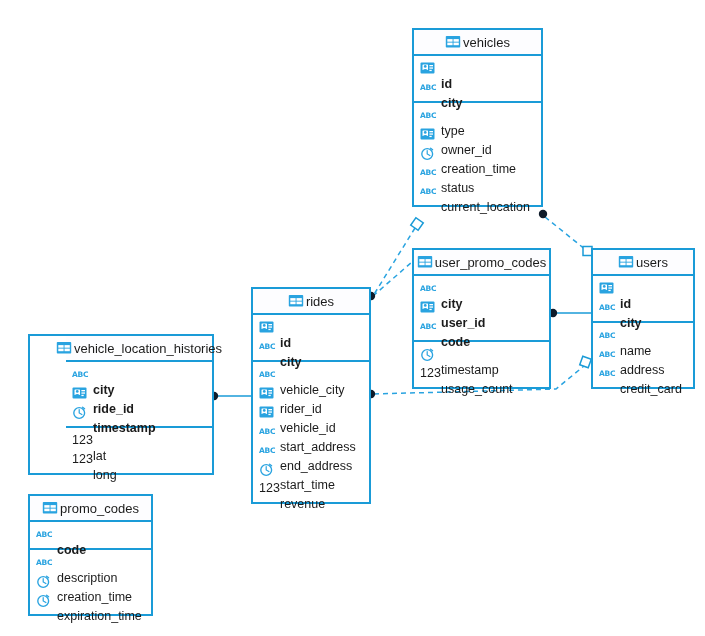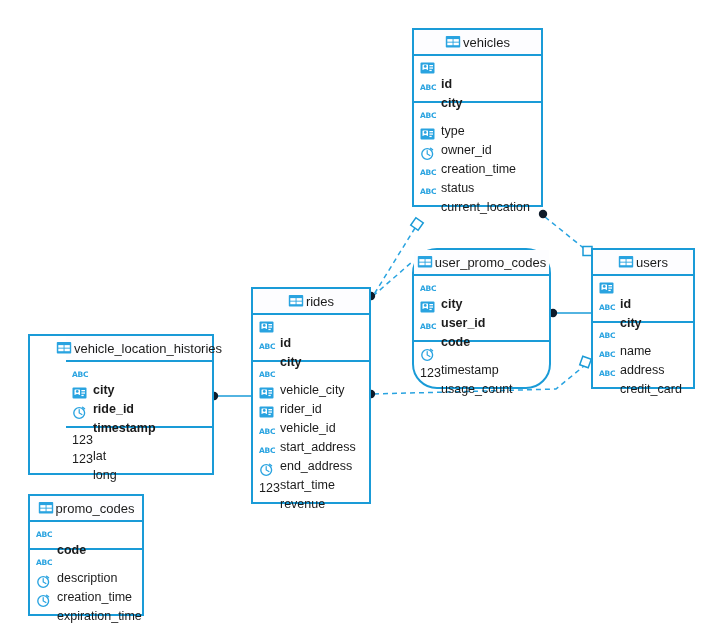--- a/index.html
+++ b/index.html
@@ -197,21 +197,21 @@
           <div class="field">
             <span class="ico ico-abc">ABC</span>
             <span class="fname">status</span>
           </div>
           <div class="field">
             <span class="ico ico-abc">ABC</span>
             <span class="fname">current_location</span>
           </div>
         </div>
       </div>
-      <div class="entity" style="left: 412px; top: 248px; width: 139px; border-radius: 25px;">
+      <div class="entity" style="left: 412px; top: 248px; width: 139px;">
         <div class="entity-header">
           <span class="ico ico-table">
     <svg width="16" height="14" viewBox="0 0 16 14">
       <rect x="0.8" y="1.0" width="14.4" height="11.6" rx="0.8" fill="#29a3e0"></rect>
       <rect x="2.3" y="4.1" width="5.3" height="2.6" fill="#ffffff"></rect>
       <rect x="8.5" y="4.1" width="5.3" height="2.6" fill="#ffffff"></rect>
       <rect x="2.3" y="7.6" width="5.3" height="2.6" fill="#ffffff"></rect>
       <rect x="8.5" y="7.6" width="5.3" height="2.6" fill="#ffffff"></rect>
     </svg>
   </span>
@@ -443,21 +443,21 @@
           <div class="field">
             <span class="ico ico-num">123</span>
             <span class="fname">lat</span>
           </div>
           <div class="field">
             <span class="ico ico-num">123</span>
             <span class="fname">long</span>
           </div>
         </div>
       </div>
-      <div class="entity" style="left: 28px; top: 494px; width: 116px;">
+      <div class="entity" style="left: 28px; top: 494px; width: 125px;">
         <div class="entity-header">
           <span class="ico ico-table">
     <svg width="16" height="14" viewBox="0 0 16 14">
       <rect x="0.8" y="1.0" width="14.4" height="11.6" rx="0.8" fill="#29a3e0"></rect>
       <rect x="2.3" y="4.1" width="5.3" height="2.6" fill="#ffffff"></rect>
       <rect x="8.5" y="4.1" width="5.3" height="2.6" fill="#ffffff"></rect>
       <rect x="2.3" y="7.6" width="5.3" height="2.6" fill="#ffffff"></rect>
       <rect x="8.5" y="7.6" width="5.3" height="2.6" fill="#ffffff"></rect>
     </svg>
   </span>

